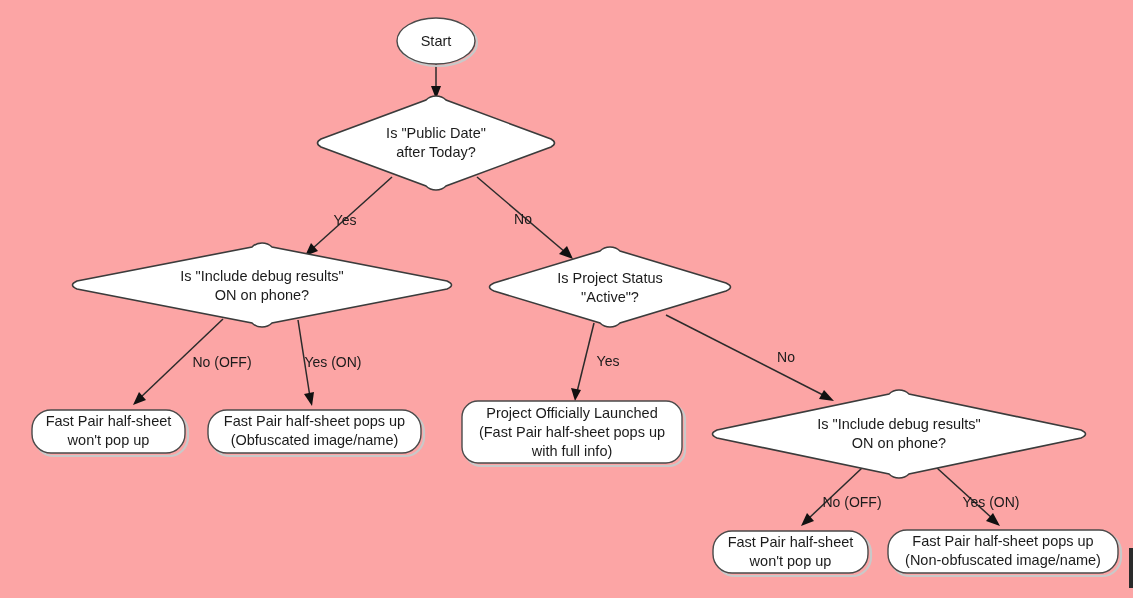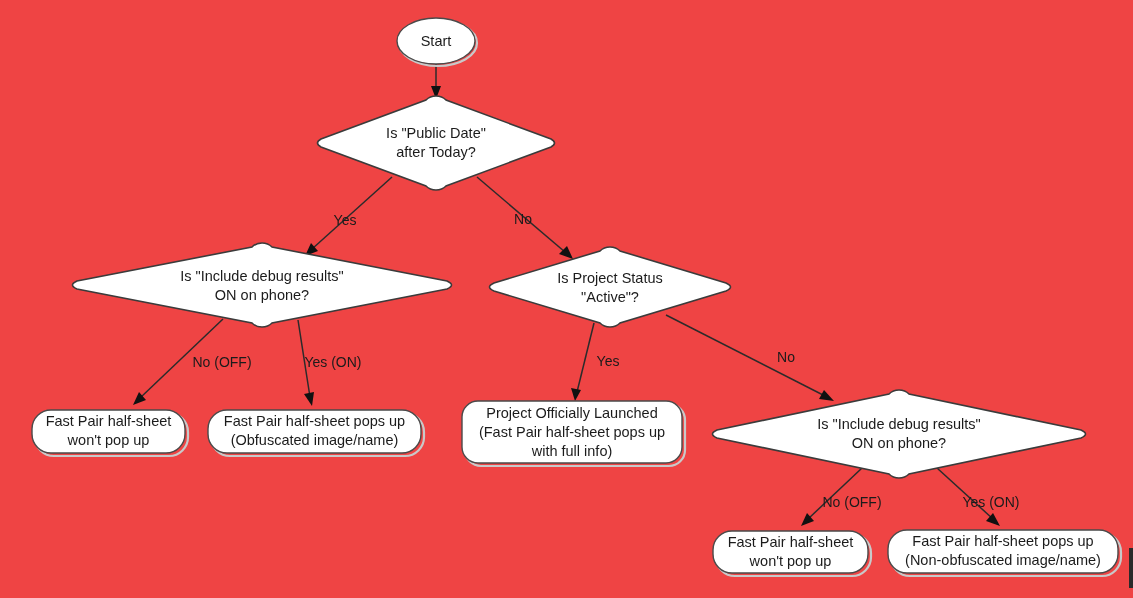--- a/index.html
+++ b/index.html
@@ -7,21 +7,21 @@
     padding: 0;
     background: #ffffff;
   }
   body {
     font-family: "Liberation Sans", sans-serif;
   }
   #canvas {
     position: relative;
     width: 1133px;
     height: 598px;
-    background: #ef4444;
+    background: #fca5a5;
     overflow: hidden;
   }
   svg#flow {
     position: absolute;
     top: 0;
     left: 0;
     width: 1133px;
     height: 598px;
   }
   .node-shape {

